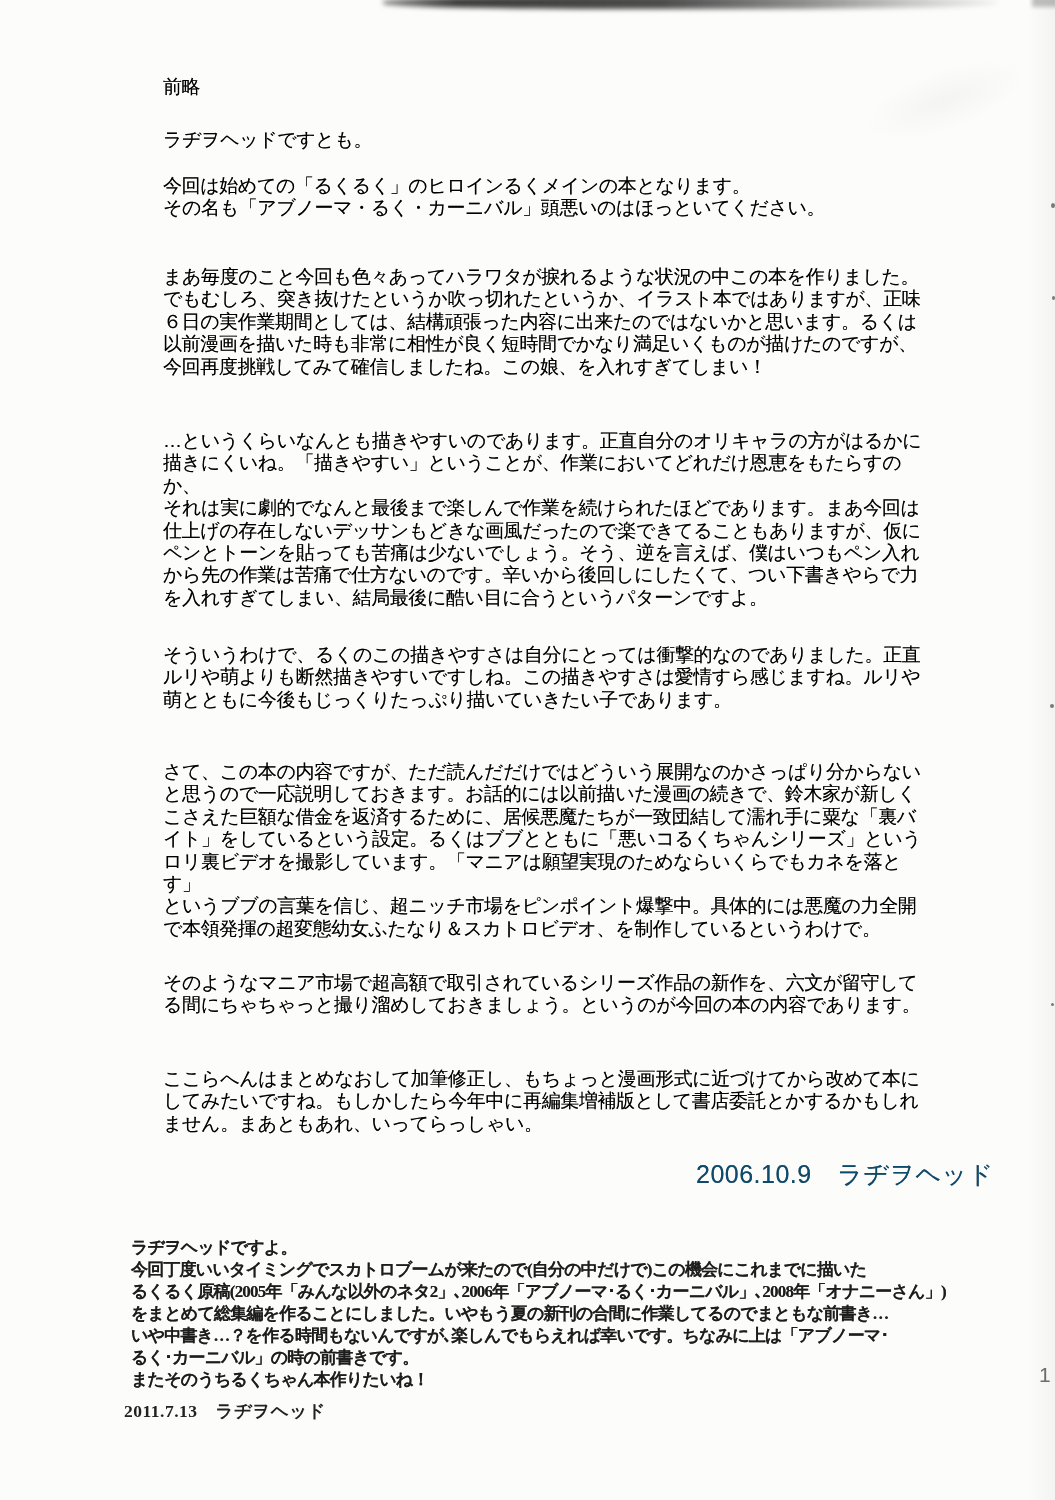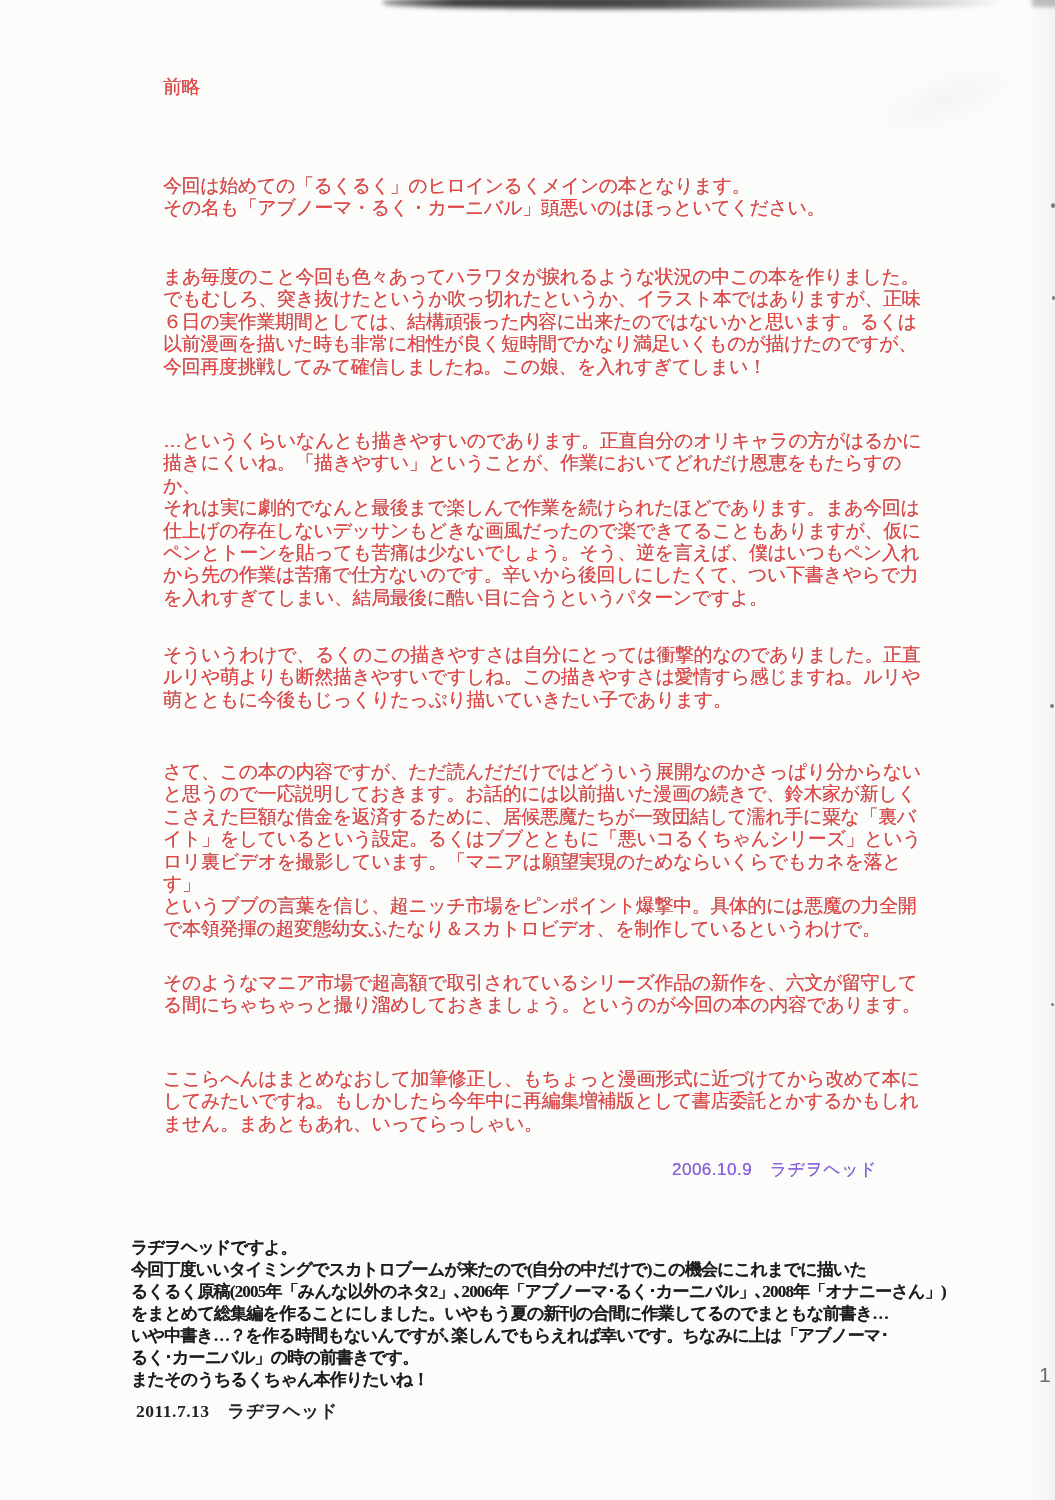--- a/index.html
+++ b/index.html
@@ -18,31 +18,32 @@
     background:linear-gradient(to right, rgba(0,0,0,0), rgba(0,0,0,0.035));
     pointer-events:none;
   }
   .main-text {
     position:absolute;
     left:163px;
     width:770px;
     font-size:19px;
     line-height:22.4px;
     letter-spacing:-0.4px;
-    color:#ef4444;
+    color:#000000;
     white-space:pre-line;
     text-shadow:0 0 0.6px rgba(70,70,70,0.7);
   }
   .sign-main {
     position:absolute;
-    font-size:17px;
+    font-size:25px;
     letter-spacing:0.5px;
-    color:#8b5cf6;
+    color:#0c4a6e;
     text-shadow:0 0 0.6px rgba(70,70,70,0.7);
     white-space:nowrap;
+    margin-left:24px;
   }
   .postscript {
     position:absolute;
     left:131px;
     width:880px;
     font-family:"Liberation Serif","DejaVu Serif",serif;
     font-weight:bold;
     font-size:17px;
     line-height:22px;
     letter-spacing:-0.8px;
@@ -99,20 +100,21 @@
 
   <div class="smudge-top"></div>
   <div class="smudge-corner"></div>
   <div class="faint-streak"></div>
   <div class="speck s1"></div>
   <div class="speck s2"></div>
   <div class="speck s3"></div>
   <div class="speck s4"></div>
 
   <div class="main-text" style="top:76px;">前略</div>
+  <div class="main-text" style="top:129px;">ラヂヲヘッドですとも。</div>
   <div class="main-text" style="top:175px;">今回は始めての「るくるく」のヒロインるくメインの本となります。
 その名も「アブノーマ・るく・カーニバル」頭悪いのはほっといてください。</div>
   <div class="main-text" style="top:266px;">まあ毎度のこと今回も色々あってハラワタが捩れるような状況の中この本を作りました。
 でもむしろ、突き抜けたというか吹っ切れたというか、イラスト本ではありますが、正味
 ６日の実作業期間としては、結構頑張った内容に出来たのではないかと思います。るくは
 以前漫画を描いた時も非常に相性が良く短時間でかなり満足いくものが描けたのですが、
 今回再度挑戦してみて確信しましたね。この娘、を入れすぎてしまい！</div>
   <div class="main-text" style="top:644px;">そういうわけで、るくのこの描きやすさは自分にとっては衝撃的なのでありました。正直
 ルリや萌よりも断然描きやすいですしね。この描きやすさは愛情すら感じますね。ルリや
 萌とともに今後もじっくりたっぷり描いていきたい子であります。</div>
@@ -137,17 +139,17 @@
 ません。まあともあれ、いってらっしゃい。</div>
   <div class="sign-main" style="left:672px; top:1158px;">2006.10.9　ラヂヲヘッド</div>
 
   <div class="postscript" style="top:1237px;">ラヂヲヘッドですよ。
 今回丁度いいタイミングでスカトロブームが来たので(自分の中だけで)この機会にこれまでに描いた
 るくるく原稿(2005年「みんな以外のネタ2」､2006年「アブノーマ･るく･カーニバル」､2008年「オナニーさん」)
 をまとめて総集編を作ることにしました。いやもう夏の新刊の合間に作業してるのでまともな前書き…
 いや中書き…？を作る時間もないんですが､楽しんでもらえれば幸いです。ちなみに上は「アブノーマ･
 るく･カーニバル」の時の前書きです。
 またそのうちるくちゃん本作りたいね！</div>
-  <div class="sign-post" style="left:136px; top:1399px;">2011.7.13　ラヂヲヘッド</div>
+  <div class="sign-post" style="left:124px; top:1399px;">2011.7.13　ラヂヲヘッド</div>
 
   <div class="page-number-fragment">1</div>
 
 </div>
 
 </body></html>

